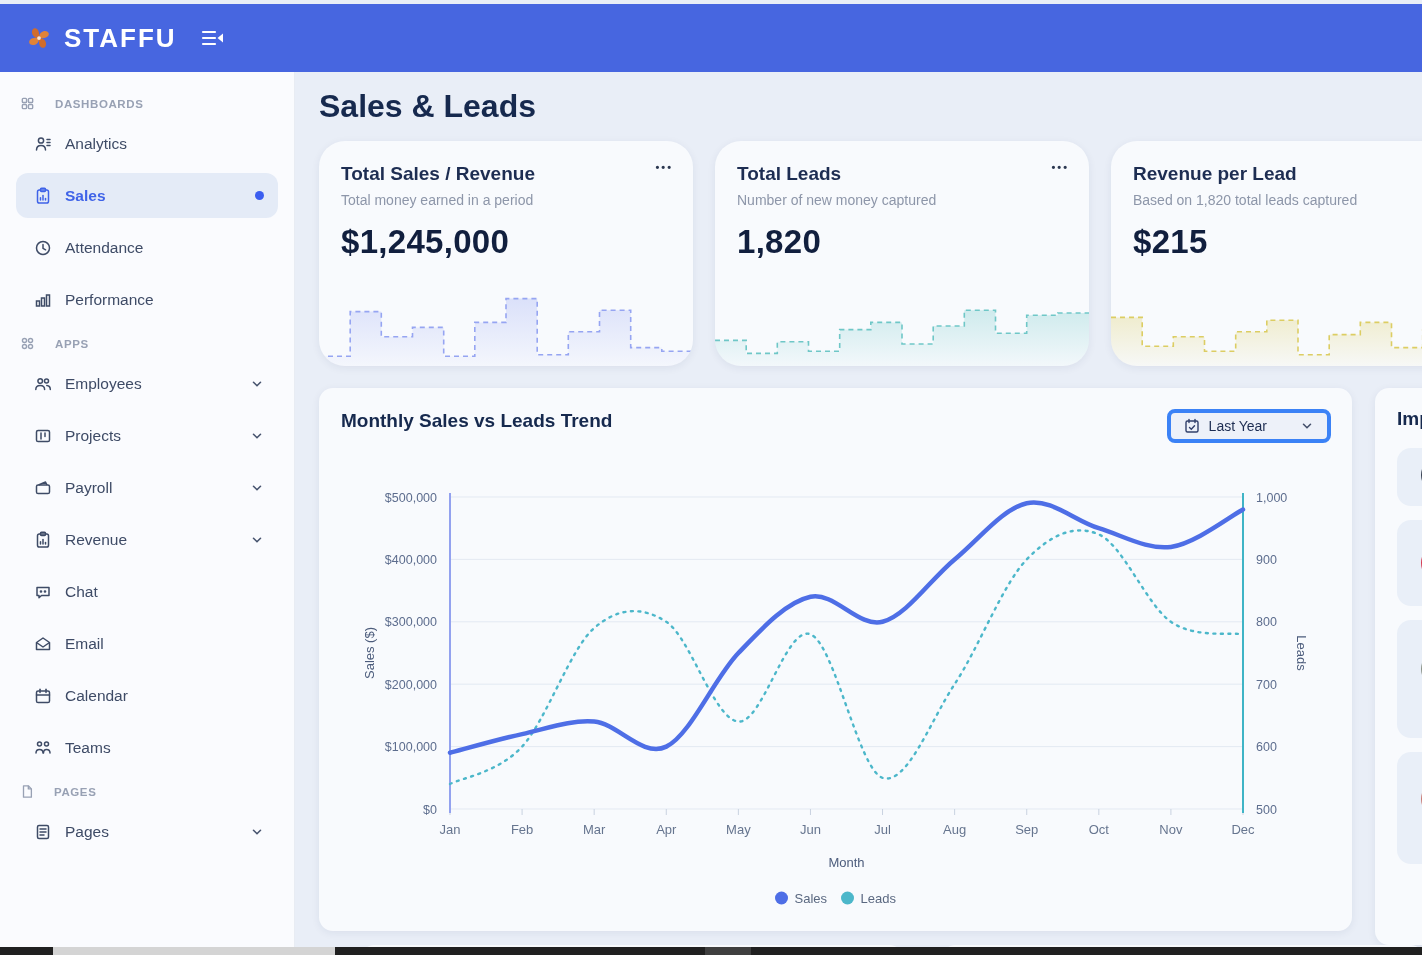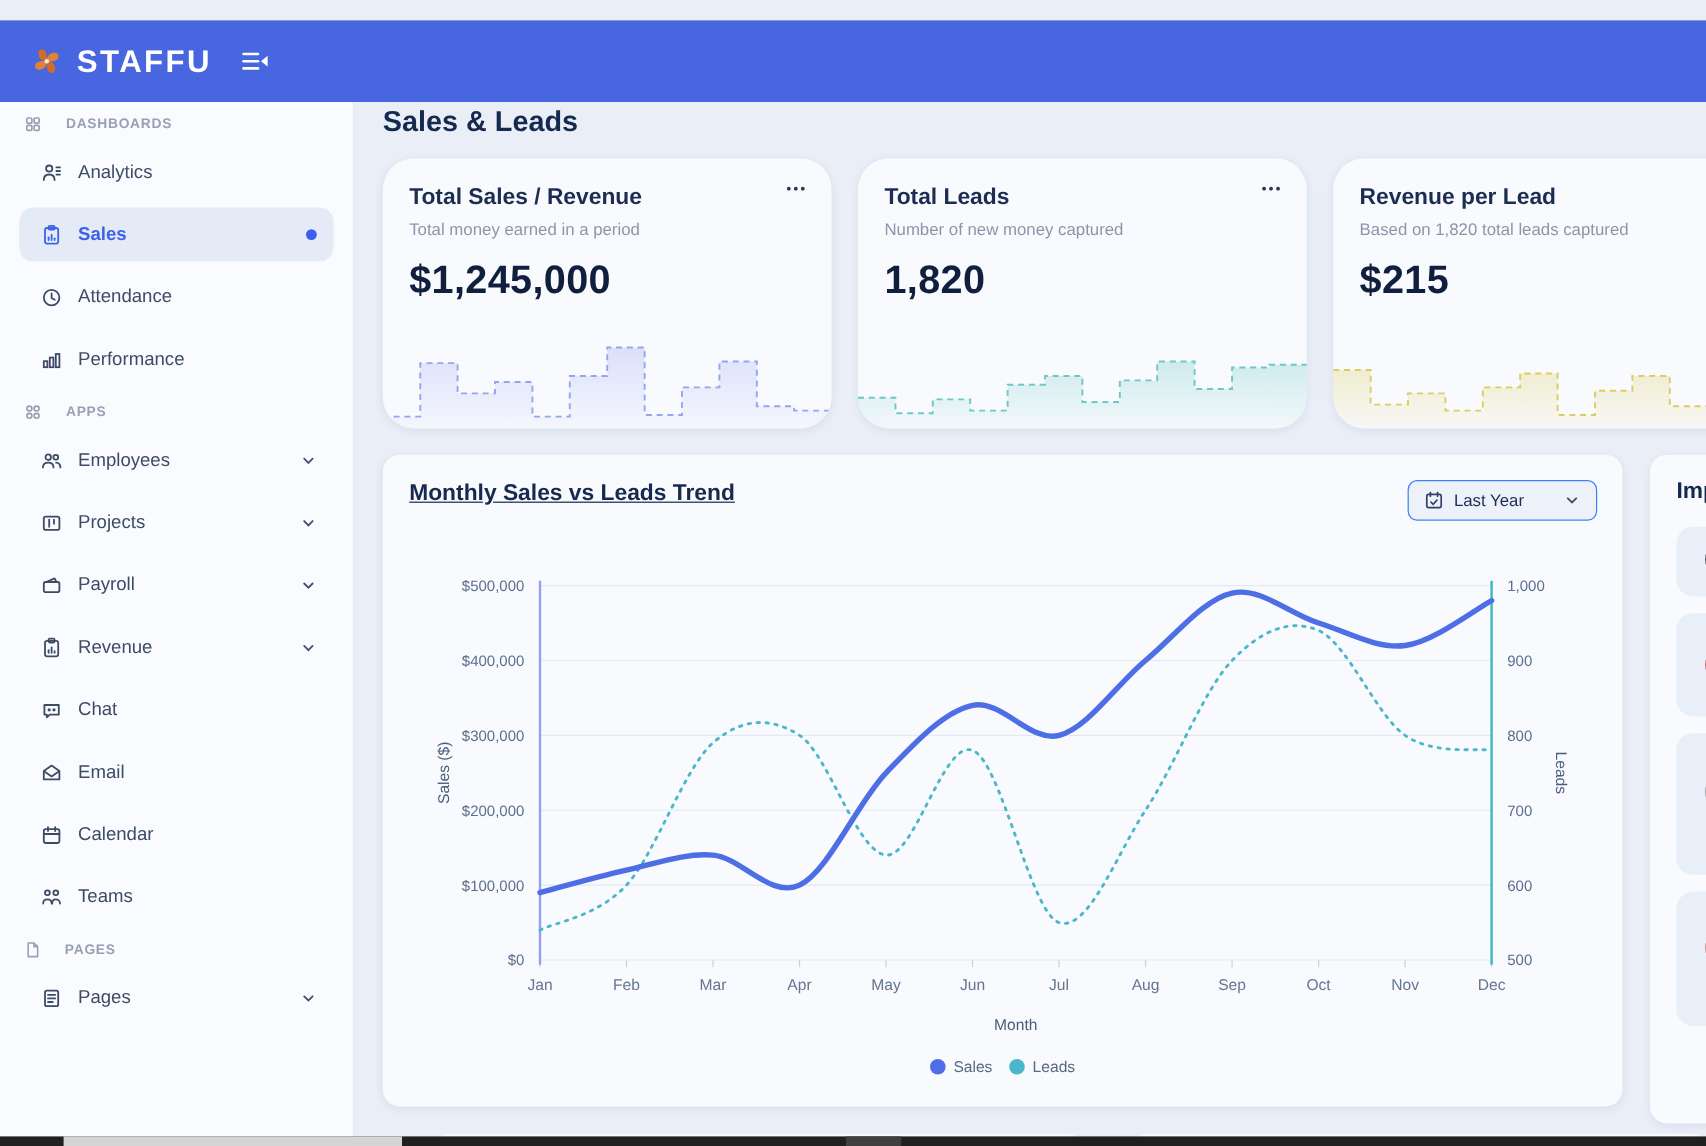--- a/index.html
+++ b/index.html
@@ -1,50 +1,50 @@
 <!DOCTYPE html>
 <html><head>
 <meta charset="utf-8">
 <style>
   * { margin:0; padding:0; box-sizing:border-box; }
   html,body { width:1422px; height:955px; overflow:hidden; font-family:"Liberation Sans", sans-serif; background:#e9eef7; position:relative; }
 
   
-  .header { position:absolute; top:17px; left:0; width:1422px; height:68px; background:#4766e0; display:flex; align-items:center; padding-left:24px; z-index:30; }
+  .header { position:absolute; top:4px; left:0; width:1422px; height:68px; background:#4766e0; display:flex; align-items:center; padding-left:24px; z-index:30; }
   .brand { display:flex; align-items:center; gap:10px; }
   .brand-text { color:#ffffff; font-size:26px; font-weight:800; letter-spacing:2px; }
   .menu-btn { margin-left:24px; background:none; border:none; cursor:pointer; display:flex; align-items:center; }
 
   
   .sidebar { position:absolute; top:68px; left:0; width:295px; height:887px; background:#fafbfe; border-right:1px solid #e8ecf3; padding:14px 16px; z-index:20; }
   .section-head { display:flex; align-items:center; gap:20px; color:#98a1b4; font-size:11.5px; font-weight:700; letter-spacing:0.6px; margin:14px 0 10px 4px; }
   .nav-item { display:flex; align-items:center; height:45px; margin-bottom:7px; padding:0 14px 0 18px; border-radius:12px; color:#3e4b66; font-size:15.5px; font-weight:500; cursor:pointer; }
   .nav-item .nav-icn { width:18px; height:18px; margin-right:13px; flex:0 0 auto; color:#3e4b66; }
   .nav-item .lbl { flex:1; }
   .nav-item.active { background:#e4ebf7; color:#3f63e8; font-weight:600; }
   .nav-item.active .nav-icn { color:#3f63e8; }
   .active-dot { width:9px; height:9px; border-radius:50%; background:#3b5ef0; }
   .chev { color:#46536e; }
 
   
   .main { position:absolute; top:68px; left:295px; width:1127px; height:887px; background:#e9eef7; padding:20px 0 0 24px; overflow:hidden; }
-  .page-title { color:#16294e; font-size:24px; font-weight:700; margin-bottom:16px; }
+  .page-title { color:#16294e; font-size:32px; font-weight:700; margin-bottom:16px; }
 
   .cards-row { display:flex; gap:22px; width:1166px; }
   .stat-card { width:374px; height:225px; background:#f8fafd; border-radius:26px; box-shadow:0 2px 8px rgba(30,45,90,0.07); position:relative; overflow:hidden; padding:22px; flex:0 0 auto; }
   .stat-title { color:#1d2d52; font-size:19px; font-weight:600; }
   .stat-sub { color:#8d96a9; font-size:14px; margin-top:7px; }
   .stat-value { color:#111f3e; font-size:33px; font-weight:800; margin-top:15px; letter-spacing:0.3px; }
   .dots { position:absolute; top:20px; right:20px; background:none; border:none; color:#2b3750; font-size:11px; letter-spacing:2px; font-weight:700; cursor:pointer; }
   .spark { position:absolute; left:0; bottom:0; width:374px; height:92px; display:block; }
 
   .row2 { display:flex; gap:23px; margin-top:22px; width:1500px; }
   .chart-card { width:1033px; height:543px; background:#f8fafd; border-radius:14px; box-shadow:0 2px 8px rgba(30,45,90,0.07); padding:22px; position:relative; flex:0 0 auto; }
-  .chart-title { color:#16294e; font-size:19px; font-weight:600;text-decoration:underline; }
-  .range-select { position:absolute; top:21px; right:21px; height:34px; display:flex; align-items:center; gap:9px; background:#edf1f9; border:1px solid #3b82f6; border-radius:8px; padding:0 13px; cursor:pointer;margin-left:12px; }
+  .chart-title { color:#16294e; font-size:19px; font-weight:600; }
+  .range-select { position:absolute; top:21px; right:21px; height:34px; display:flex; align-items:center; gap:9px; background:#edf1f9; border:4px solid #3b82f6; border-radius:8px; padding:0 13px; cursor:pointer;margin-left:12px; }
   .range-label { color:#1d2d52; font-size:14px; font-weight:500; }
   .range-select .chev2 { margin-left:24px; color:#44506b; }
   .chart-svg { margin-top:38px; display:block; }
   .tick { font-size:12.5px; fill:#5d6d8e; }
   .tick-x { font-size:13px; fill:#66758f; }
   .axis-title { font-size:13px; fill:#4c5c7c; }
   .legend-t { font-size:13px; fill:#5a6880; }
 
   .right-card { width:330px; height:557px; background:#f8fafd; border-radius:14px; box-shadow:0 2px 8px rgba(30,45,90,0.07); padding:20px 22px; flex:0 0 auto; }
   .right-title { color:#16294e; font-size:19px; font-weight:700; margin-bottom:18px; white-space:nowrap; }

